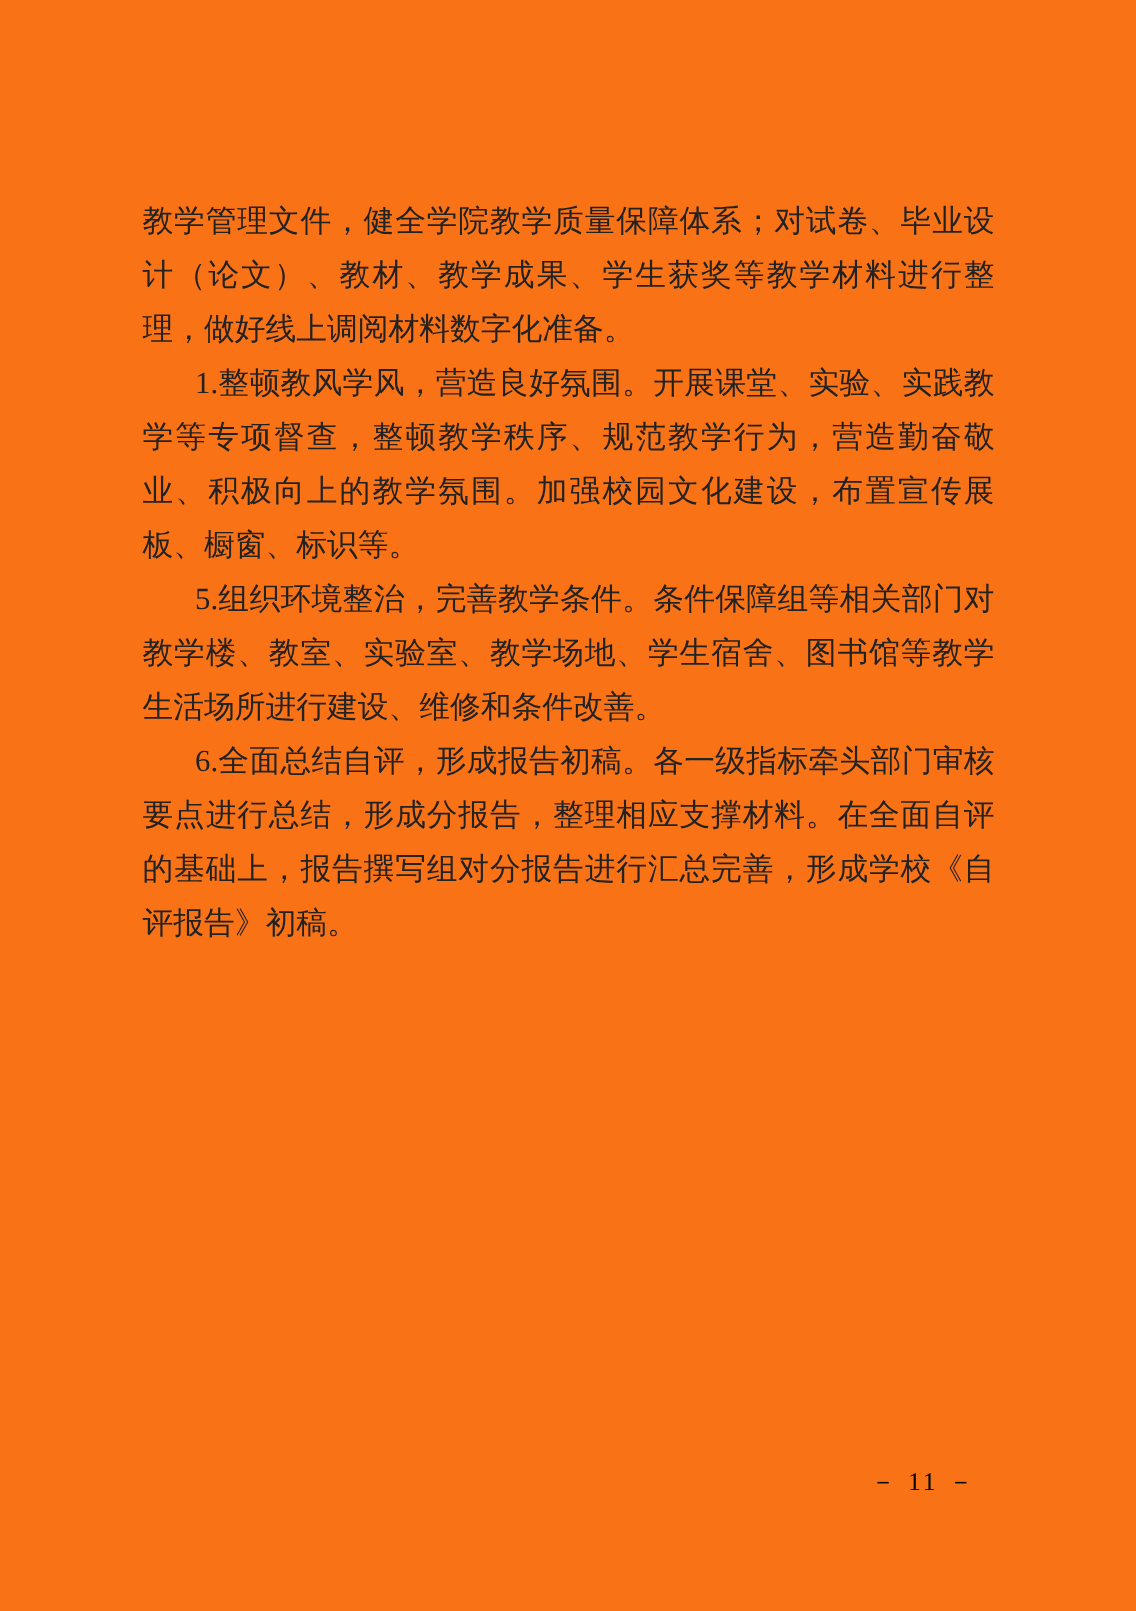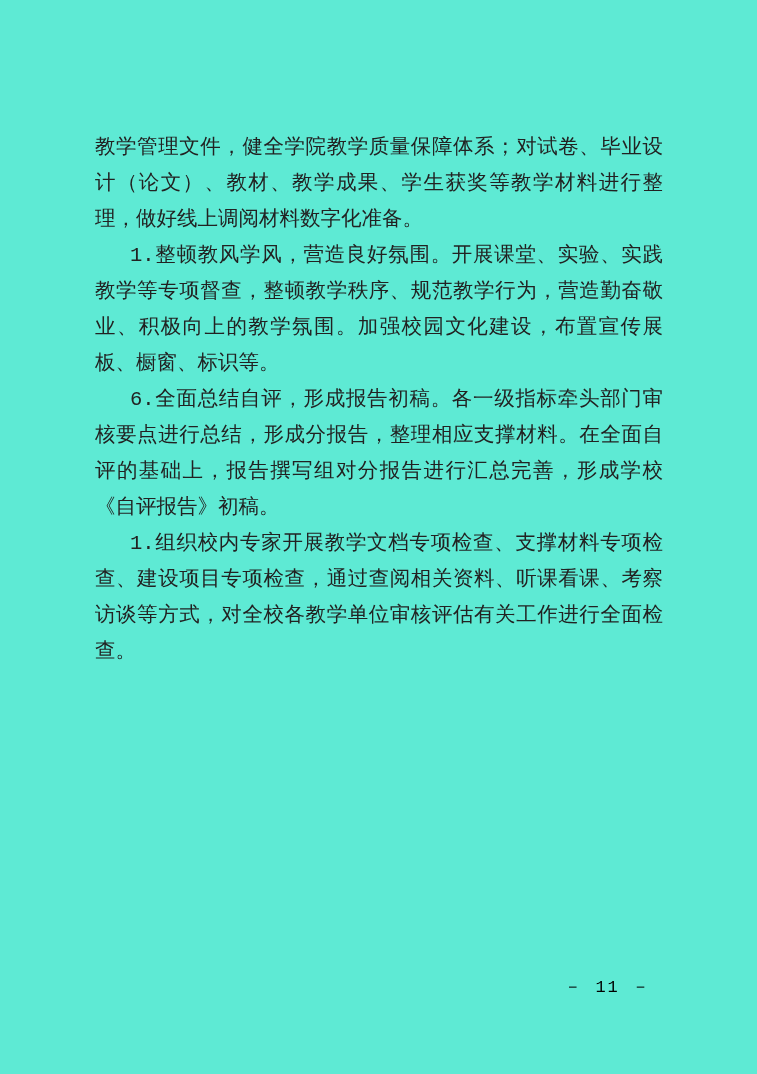--- a/index.html
+++ b/index.html
@@ -4,23 +4,23 @@
 <style>
   html, body {
     margin: 0;
     padding: 0;
     background: #ffffff;
   }
   .page {
     position: relative;
     width: 757px;
     height: 1074px;
-    background: #5eead4;
+    background: #f97316;
     overflow: hidden;
-    font-family: Liberation Mono, monospace;
+    font-family: Liberation Serif, serif;
     color: #222222;
   }
   .doc-body {
     position: absolute;
     left: 95px;
     top: 130px;
     width: 568px;
     font-size: 20.5px;
     line-height: 36px;
     text-align: justify;
@@ -58,25 +58,25 @@
 <body>
 
 <div class="page">
 
   <div class="doc-body">
 
     <p class="para continuation">教学管理文件，健全学院教学质量保障体系；对试卷、毕业设计（论文）、教材、教学成果、学生获奖等教学材料进行整理，做好线上调阅材料数字化准备。</p>
 
     <p class="para">1.整顿教风学风，营造良好氛围。开展课堂、实验、实践教学等专项督查，整顿教学秩序、规范教学行为，营造勤奋敬业、积极向上的教学氛围。加强校园文化建设，布置宣传展板、橱窗、标识等。</p>
 
+    <p class="para">5.组织环境整治，完善教学条件。条件保障组等相关部门对教学楼、教室、实验室、教学场地、学生宿舍、图书馆等教学生活场所进行建设、维修和条件改善。</p>
 
     <p class="para">6.全面总结自评，形成报告初稿。各一级指标牵头部门审核要点进行总结，形成分报告，整理相应支撑材料。在全面自评的基础上，报告撰写组对分报告进行汇总完善，形成学校《自评报告》初稿。</p>
 
 
-    <p class="para">1.组织校内专家开展教学文档专项检查、支撑材料专项检查、建设项目专项检查，通过查阅相关资料、听课看课、考察访谈等方式，对全校各教学单位审核评估有关工作进行全面检查。</p>
 
 
 
   </div>
 
   <div class="page-number">－ 11 －</div>
 
 </div>
 
 </body></html>

